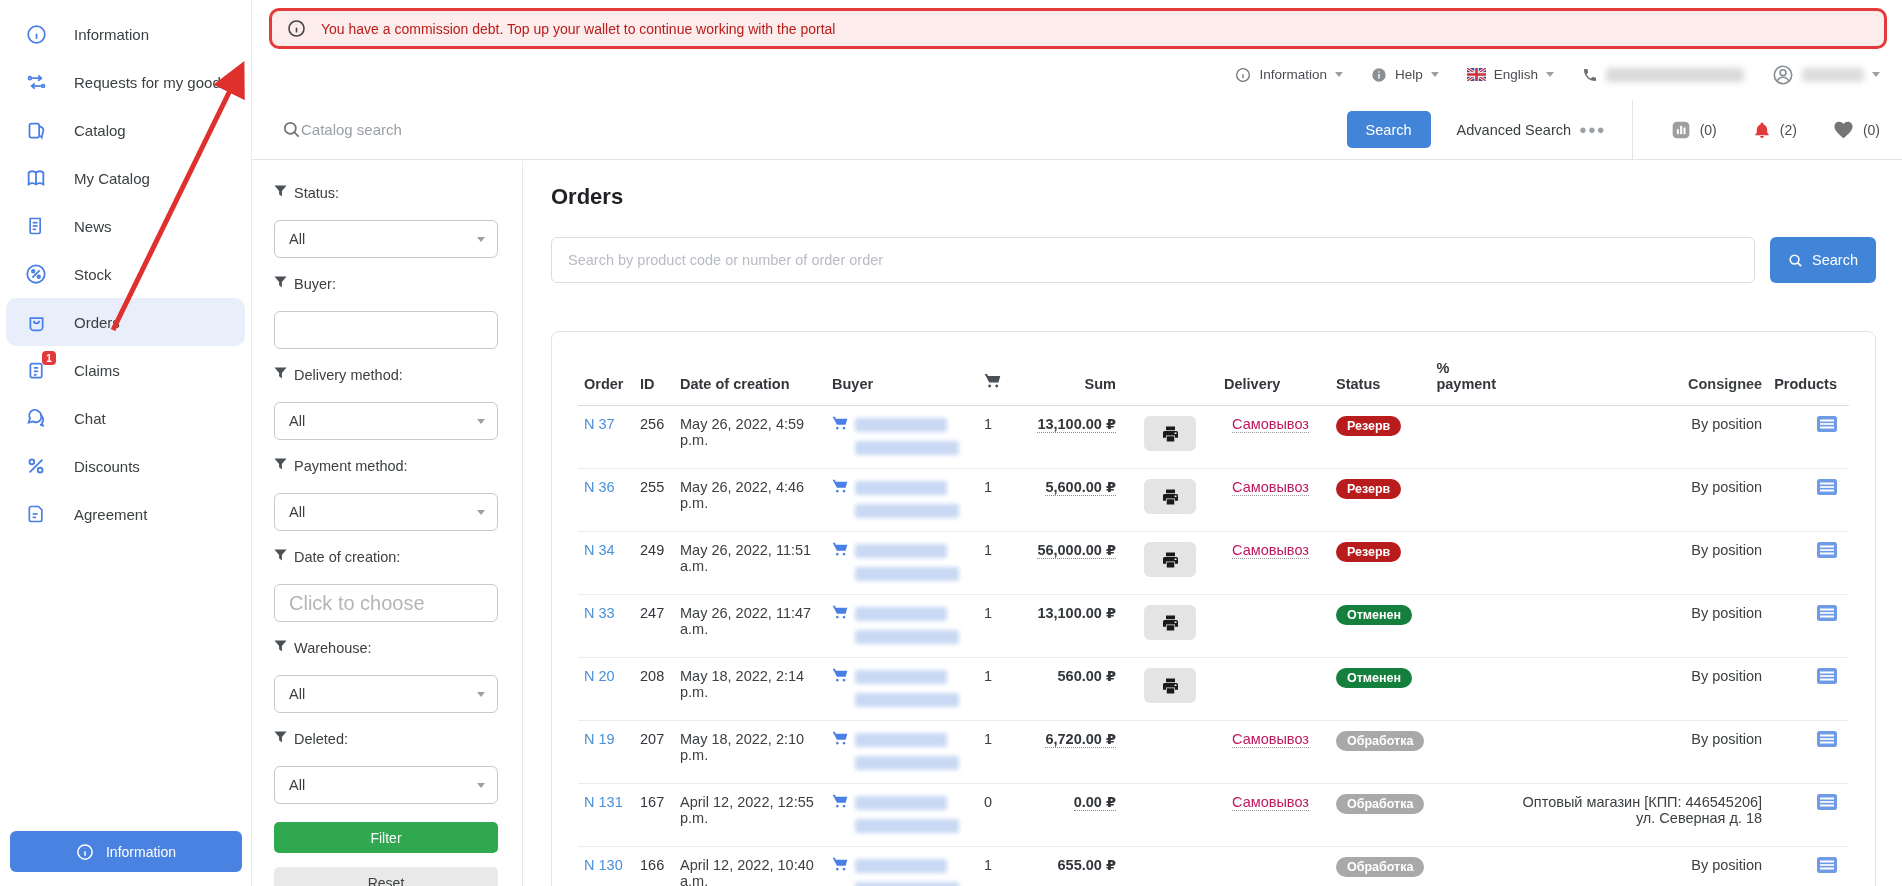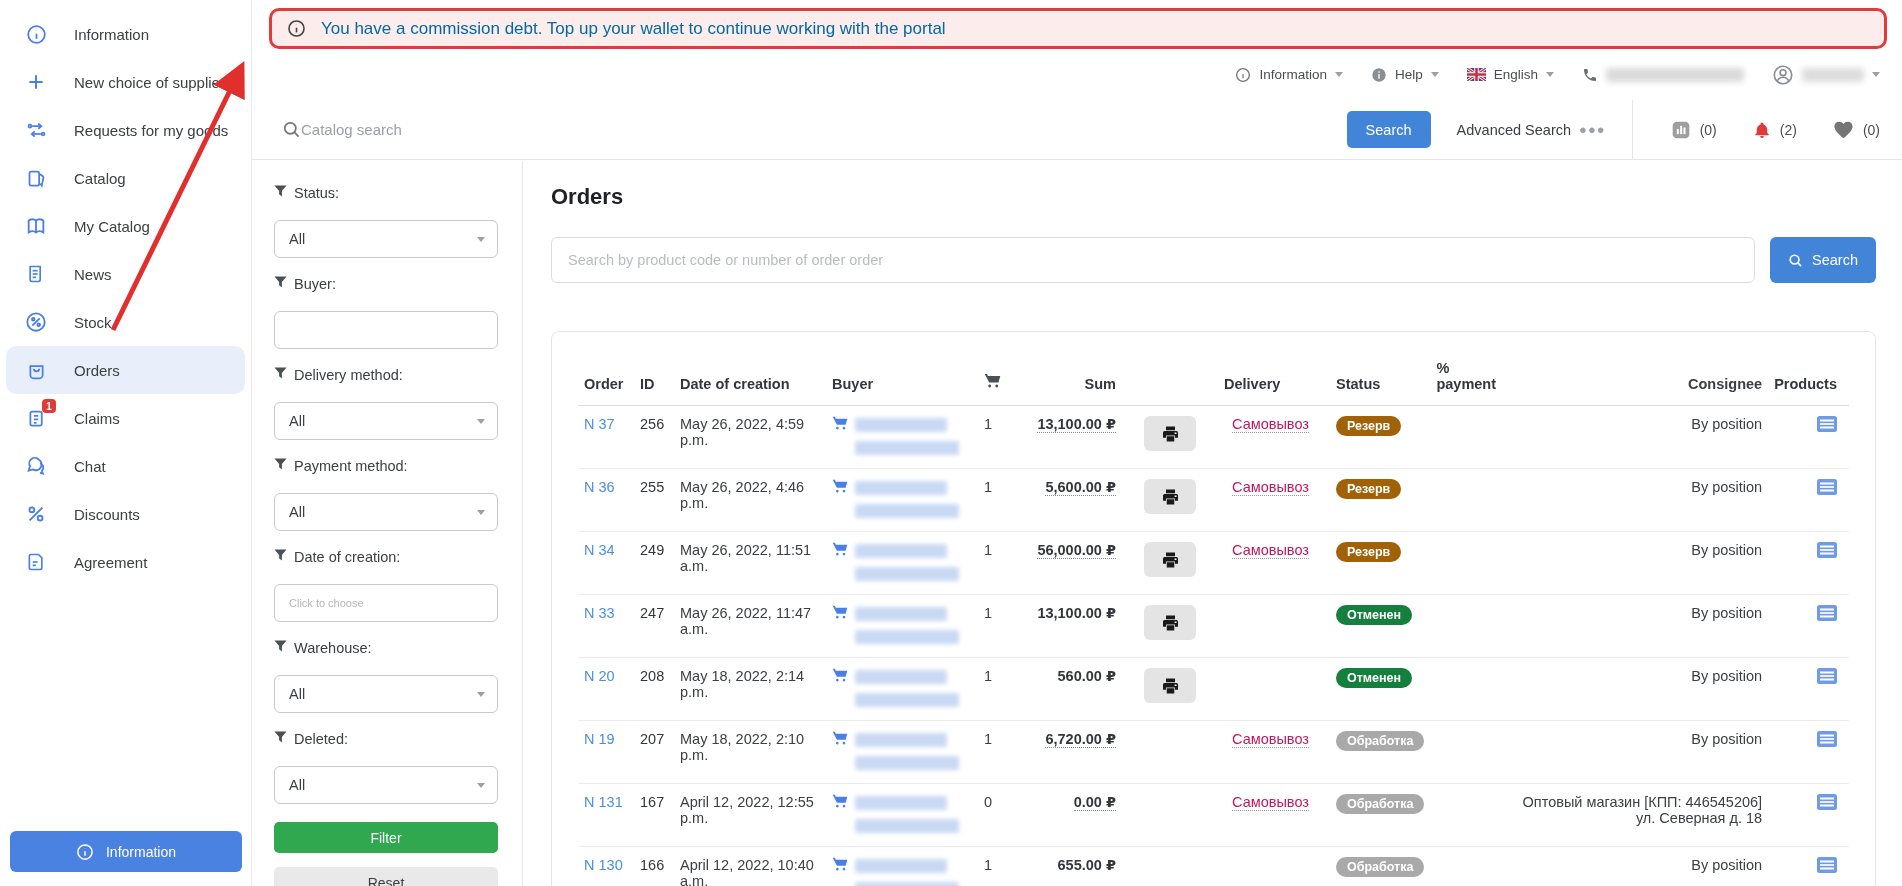--- a/index.html
+++ b/index.html
@@ -24,21 +24,21 @@
   .bottom-info-btn { position:absolute; left:10px; bottom:14px; width:232px; height:41px;
     background:#4a82e2; color:#fff; border-radius:6px; display:flex; align-items:center;
     justify-content:center; gap:12px; font-size:14px; }
 
   
   .main { position:absolute; left:252px; top:0; right:0; height:886px; }
 
   .alert { position:absolute; left:17px; right:15px; top:8px; height:41px; background:#fdecec;
     border:3px solid #e23b3a; border-radius:10px; display:flex; align-items:center; gap:15px;
     padding:0 15px; }
-  .alert-text { color:#0369a1; font-size:17px; }
+  .alert-text { color:#b91c1c; font-size:14px; }
 
   .topbar { position:absolute; top:49px; left:0; right:0; height:51px; display:flex;
     align-items:center; justify-content:flex-end; gap:28px; padding-right:22px; font-size:13.5px;
     color:#4a4d51; }
   .tb-item { display:flex; align-items:center; gap:8px; cursor:pointer; }
   .caret { width:0; height:0; border-left:4px solid transparent; border-right:4px solid transparent;
     border-top:5px solid #9aa0a6; display:inline-block; }
   .blurbar { display:inline-block; height:14px; border-radius:3px; background:#d9d9d9;
     filter:blur(3px); }
   .user-blur { background:#dcdcdc; }
@@ -59,21 +59,21 @@
 
   
   .content { position:absolute; top:161px; left:0; right:0; bottom:0; display:flex; }
   .filters { width:271px; flex:0 0 271px; border-right:1px solid #e8e8e8; padding:24px 24px 0 22px; }
   .fgroup { margin-bottom:18px; }
   .flabel { display:flex; gap:7px; font-size:14.5px; color:#3c4043;
     margin-bottom:11px; }
   .fctrl { height:38px; border:1px solid #c9c9c9; border-radius:6px; display:flex;
     align-items:center; justify-content:space-between; padding:0 12px 0 14px; font-size:14.5px;
     color:#3c4043; background:#fff; cursor:pointer;margin-top:19px; }
-  .fctrl input { border:none; width:100%; font-size:11px; }
+  .fctrl input { border:none; width:100%; font-size:20px; }
   .fctrl input::placeholder { color:#b5b5b5; }
   .fbtn { width:100%; height:31px; border-radius:5px; font-size:14px; margin-bottom:8px; }
   .fbtn.green { background:#2fa84f; color:#fff; }
   .fbtn.gray { background:#e9e9e9; color:#3c4043; height:31px; margin-top:6px; }
 
   .orders-area { flex:1; padding:23px 26px 0 28px; min-width:0; }
   .orders-title { font-size:22px; font-weight:bold; color:#202124; }
   .osearch { margin-top:27px; display:flex; gap:15px; }
   .osearch input { flex:1; height:46px; border:1px solid #ddd; border-radius:6px; padding:0 16px;
     font-size:14.5px; color:#3c4043; }
@@ -95,21 +95,21 @@
   .c-consignee { text-align:right; color:#3c4043; } .c-products { width:66px; text-align:right;
     padding-right:12px; }
   th.c-sum,.td-sum { text-align:right; }
   a.order-link { color:#4a90d8; text-decoration:none; }
   .td-id { font-weight:normal; color:#33373b; }
   .sum-val { font-weight:bold; color:#33373b; white-space:nowrap; }
   .sum-val.lnk { border-bottom:1.5px dotted #8a8a8a; }
   .dlink { border-bottom:1.5px dotted #9a9a9a; color:#be185d; cursor:pointer;margin-left:8px; }
   .pill { display:inline-block; color:#fff; font-size:12.5px; font-weight:bold; padding:3px 11px;
     border-radius:12px; white-space:nowrap; }
-  .pill.blue { background:#a16207; } .pill.red { background:#15803d; } .pill.gray { background:#a9a9a9; }
+  .pill.blue { background:#b91c1c; } .pill.red { background:#15803d; } .pill.gray { background:#a9a9a9; }
   .print-btn { width:52px; height:35px; background:#e4e4e4; border-radius:6px; display:inline-flex;
     align-items:center; justify-content:center; }
   .b1 { display:flex; align-items:center; gap:7px; }
   .b2 { margin-top:7px; margin-left:23px; }
   .blur-b { display:inline-block; height:14px; border-radius:2px; background:#c9d9f4;
     filter:blur(2px); }
   .w90 { width:92px; } .w105 { width:104px; }
 
   .arrow-overlay { position:absolute; left:0; top:0; z-index:40; pointer-events:none; }
   .ic-svg { display:block; }
@@ -121,29 +121,20 @@
   <nav class="side-nav">
     <div class="s-item">
       <span class="ic">
         <svg class="ic-svg" width="21" height="21" viewBox="0 0 24 24" fill="none" stroke="#4a7fe8" stroke-width="2">
             <circle cx="12" cy="12" r="9.5"></circle>
             <line x1="12" y1="11" x2="12" y2="17"></line>
             <line x1="12" y1="7" x2="12" y2="7.2"></line>
           </svg>
       </span>
       <span>Information</span>
-    </div>
-    <div class="s-item">
-      <span class="ic">
-        <svg class="ic-svg" width="20" height="20" viewBox="0 0 24 24" fill="none" stroke="#4a7fe8" stroke-width="2.4">
-            <line x1="12" y1="4" x2="12" y2="20"></line>
-            <line x1="4" y1="12" x2="20" y2="12"></line>
-          </svg>
-      </span>
-      <span>New choice of suppliers</span>
     </div>
     <div class="s-item">
       <span class="ic">
         <svg class="ic-svg" width="21" height="21" viewBox="0 0 24 24" fill="none" stroke="#4a7fe8" stroke-width="2">
             <path d="M7 7 h10"></path>
             <path d="M14 4 l3.5 3 L14 10"></path>
             <path d="M17 16 H7"></path>
             <path d="M10 13 l-3.5 3 L10 19"></path>
             <circle cx="4.5" cy="7" r="1.6"></circle>
             <circle cx="19.5" cy="16" r="1.6"></circle>

